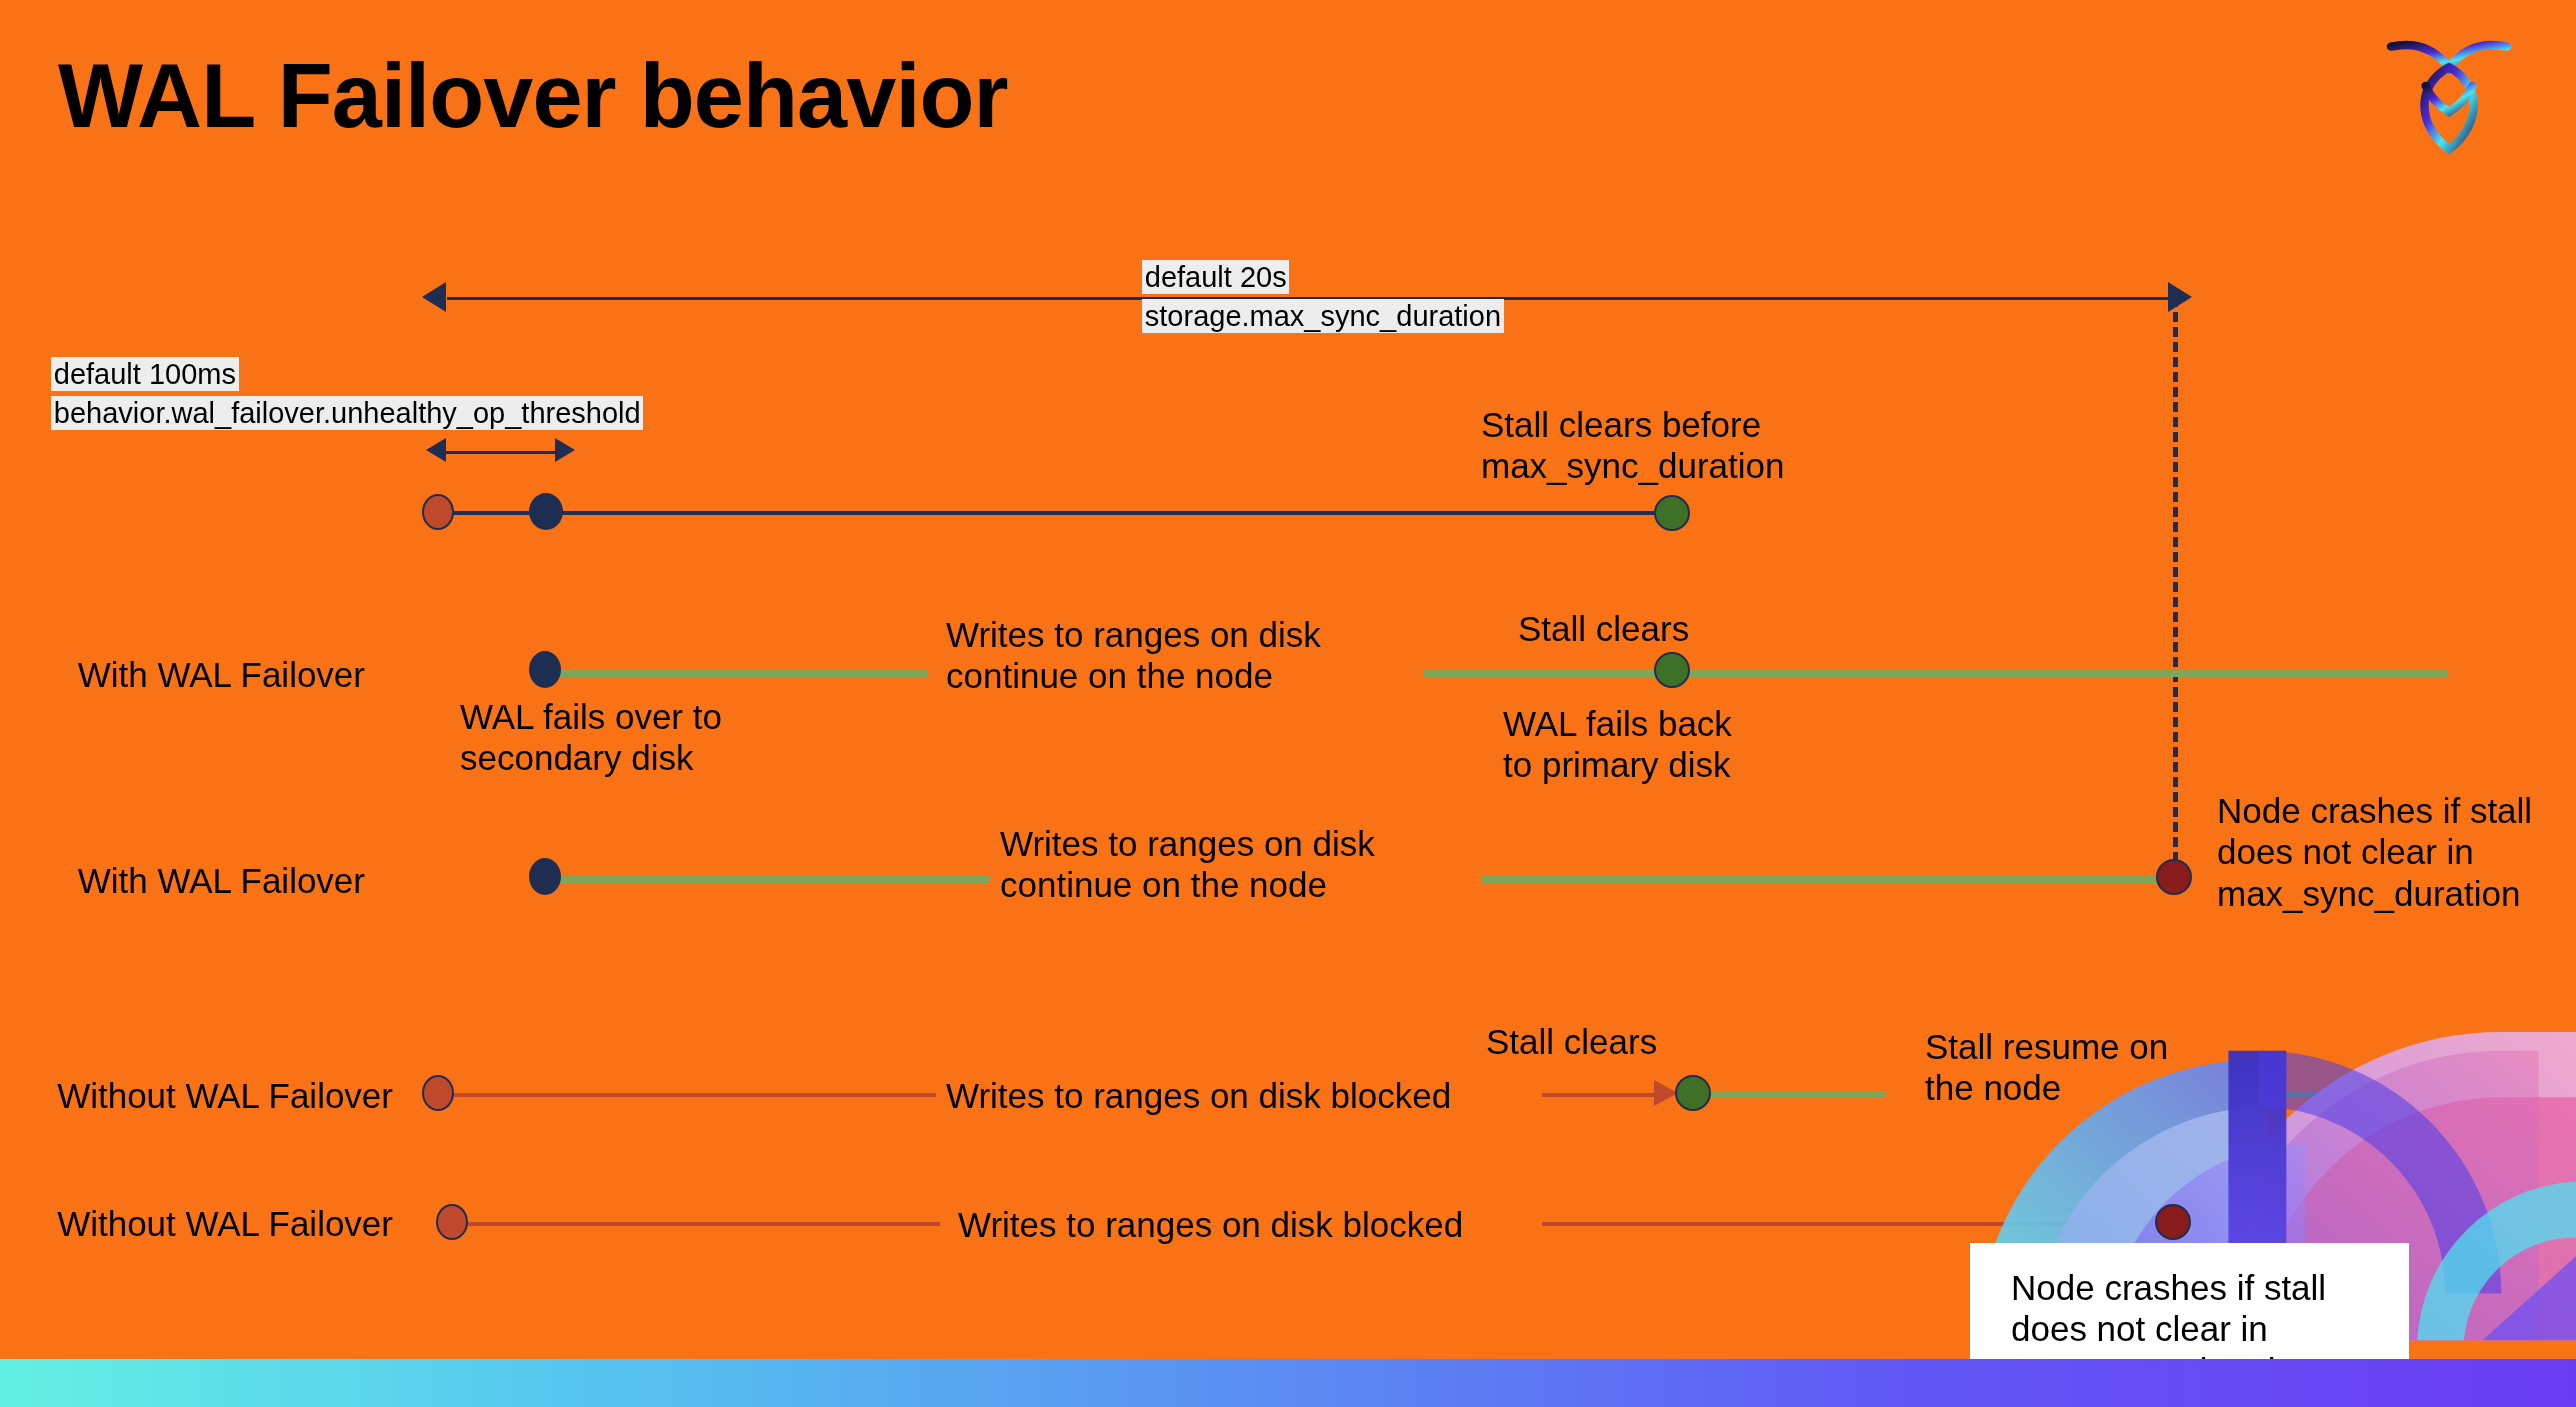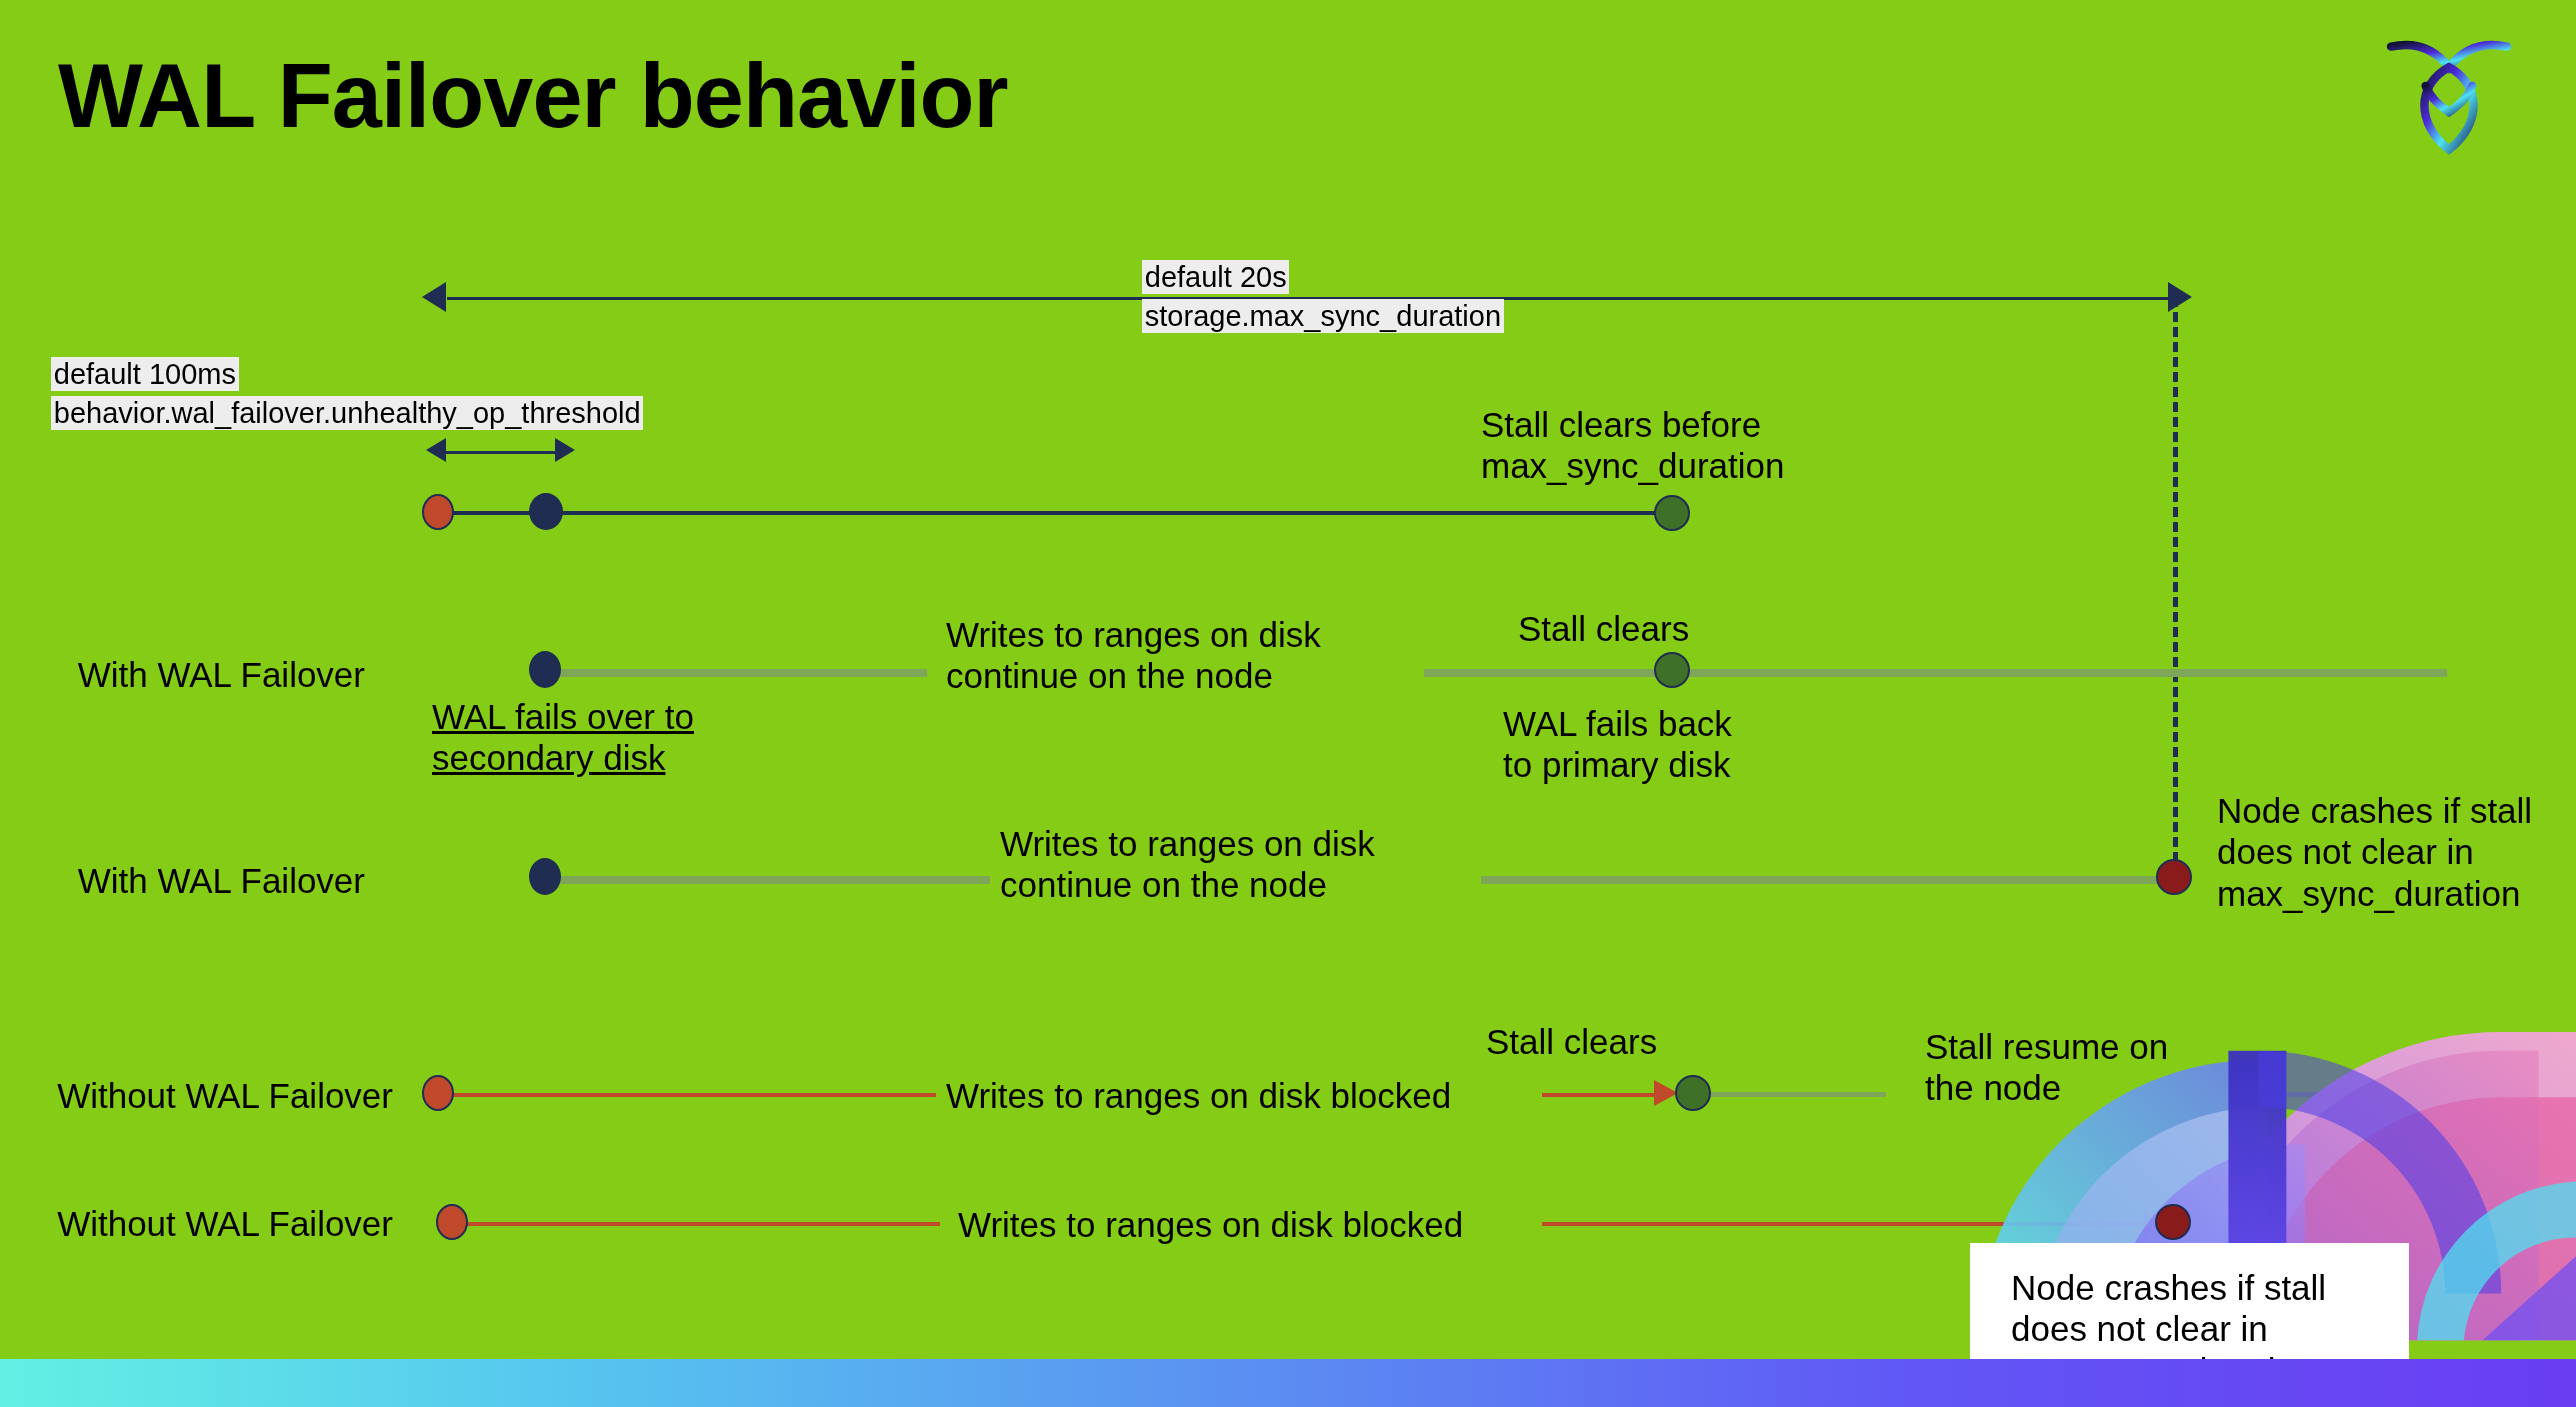--- a/index.html
+++ b/index.html
@@ -7,21 +7,21 @@
     padding: 0;
     background: #ffffff;
   }
   body {
     font-family: "Liberation Sans", sans-serif;
   }
   #slide {
     position: relative;
     width: 2576px;
     height: 1408px;
-    background: #84cc16;
+    background: #f97316;
     overflow: hidden;
   }
 
   
   #title {
     position: absolute;
     left: 58px;
     top: 45px;
     font-size: 90px;
     font-weight: bold;
@@ -209,21 +209,21 @@
 
   <div class="line green" style="left:553px; top:669px; width:374px;"></div>
   <div class="line green" style="left:1424px; top:669px; width:1023px;"></div>
 
   <div class="dot dot-navy" style="left:529px; top:651px; width:32px; height:37px;"></div>
   <div class="dot dot-green" style="left:1654px; top:652px; width:36px; height:36px;"></div>
 
   <div class="txt center" style="left:946px; top:614px; width:411px;">Writes to ranges on disk
 continue on the node</div>
   <div class="txt center" style="left:1518px; top:608px; width:308px;">Stall clears</div>
-  <div class="txt center" style="left:432px; top:696px; width:374px;text-decoration:underline;">WAL fails over to
+  <div class="txt center" style="left:460px; top:696px; width:374px;">WAL fails over to
 secondary disk</div>
   <div class="txt center" style="left:1503px; top:703px; width:336px;">WAL fails  back
 to primary disk</div>
 
   <div class="txt right" style="left:0px; top:860px; width:365px;">With WAL Failover</div>
 
   <div class="line green" style="left:553px; top:876px; width:437px;"></div>
   <div class="line green" style="left:1481px; top:876px; width:694px;"></div>
 
   <div class="dot dot-navy" style="left:529px; top:858px; width:32px; height:37px;"></div>

